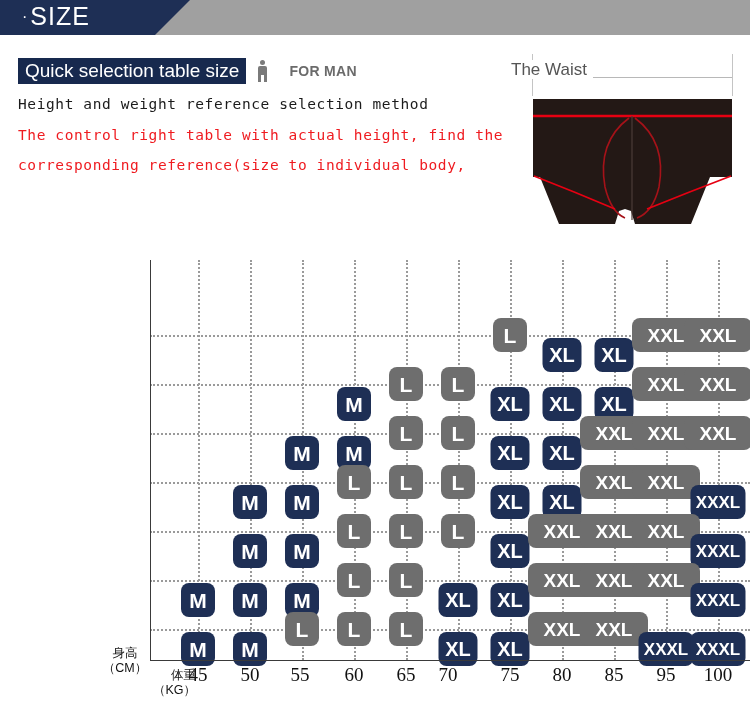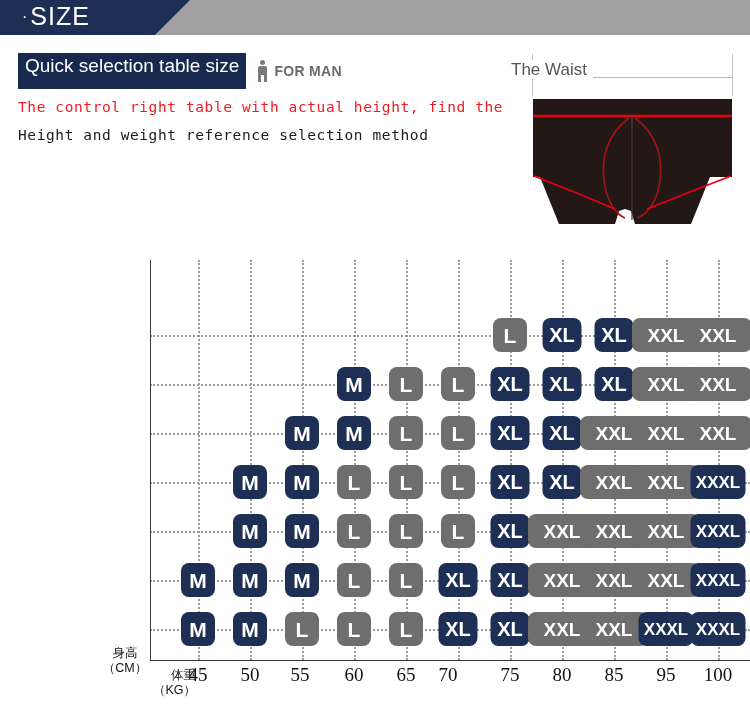--- a/index.html
+++ b/index.html
@@ -57,21 +57,21 @@
   }
   .quick-row {
     display: flex;
     align-items: center;
     height: 26px;
   }
   .quick-tag {
     background: #17294e;
     color: #ffffff;
     font-size: 19px;
-    padding: 2px 7px 13px 7px;
+    padding: 2px 7px 3px 7px;
     line-height: 21px;
     white-space: nowrap;
   }
   .man-icon {
     margin-left: 10px;
     display: inline-block;
     width: 13px;
     height: 22px;
     position: relative;
   }
@@ -91,21 +91,21 @@
   }
   .man-icon .legL, .man-icon .legR {
     position: absolute;
     top: 15px;
     width: 3px; height: 7px;
     background: #7a7a7a;
   }
   .man-icon .legL { left: 2px; }
   .man-icon .legR { left: 8px; }
   .for-man {
-    margin-left: 5px;
+    margin-left: 20px;
     color: #6b6b6b;
     font-size: 14px;
     font-weight: bold;
     letter-spacing: 0.3px;
   }
   .intro-line {
     font-family: "DejaVu Sans Mono", monospace;
     font-size: 14.5px;
     letter-spacing: 0.6px;
     margin-top: 12px;
@@ -223,21 +223,21 @@
     color: #ffffff;
     display: flex;
     align-items: center;
     justify-content: center;
     font-family: "Liberation Sans", sans-serif;
     font-weight: bold;
     transform: translate(-50%, -50%);
     box-sizing: border-box;
     line-height: 1;
   }
-  .badge.navy { background: #1e2f55; }
+  .badge.navy { background: #1e2f55; margin-top: 20px; }
   .badge.gray { background: #6e6e6e; }
   .badge.sz-M   { width: 34px; font-size: 21px; }
   .badge.sz-L   { width: 34px; font-size: 21px; }
   .badge.sz-XL  { width: 39px; font-size: 20px; }
   .badge.sz-XXL { width: 68px; font-size: 19px; }
   .badge.sz-XXXL{ width: 55px; font-size: 17px; }
 </style>
 </head>
 <body>
 
@@ -253,22 +253,23 @@
   <div class="quick-row">
     <span class="quick-tag">Quick selection table size</span>
     <span class="man-icon">
       <span class="head"></span>
         <span class="body"></span>
         <span class="legL"></span>
         <span class="legR"></span>
     </span>
     <span class="for-man">FOR MAN</span>
   </div>
+  <div class="intro-line black">Height and weight reference selection method</div>
   <div class="intro-line red">The control right table with actual height, find the</div>
-  <div class="intro-line black">Height and weight reference selection method</div>
+  <div class="intro-line red cont">corresponding reference(size to individual body,</div>
 </div>
 
 <div class="illo">
   <div class="waist-tick-l"></div>
   <div class="waist-tick-r"></div>
   <div class="waist-line"></div>
   <div class="waist-label">
     <span style="background:#ffffff;padding:0 6px;">The Waist</span>
   </div>
   <svg class="brief-svg" width="240" height="180" viewBox="0 0 240 180">

